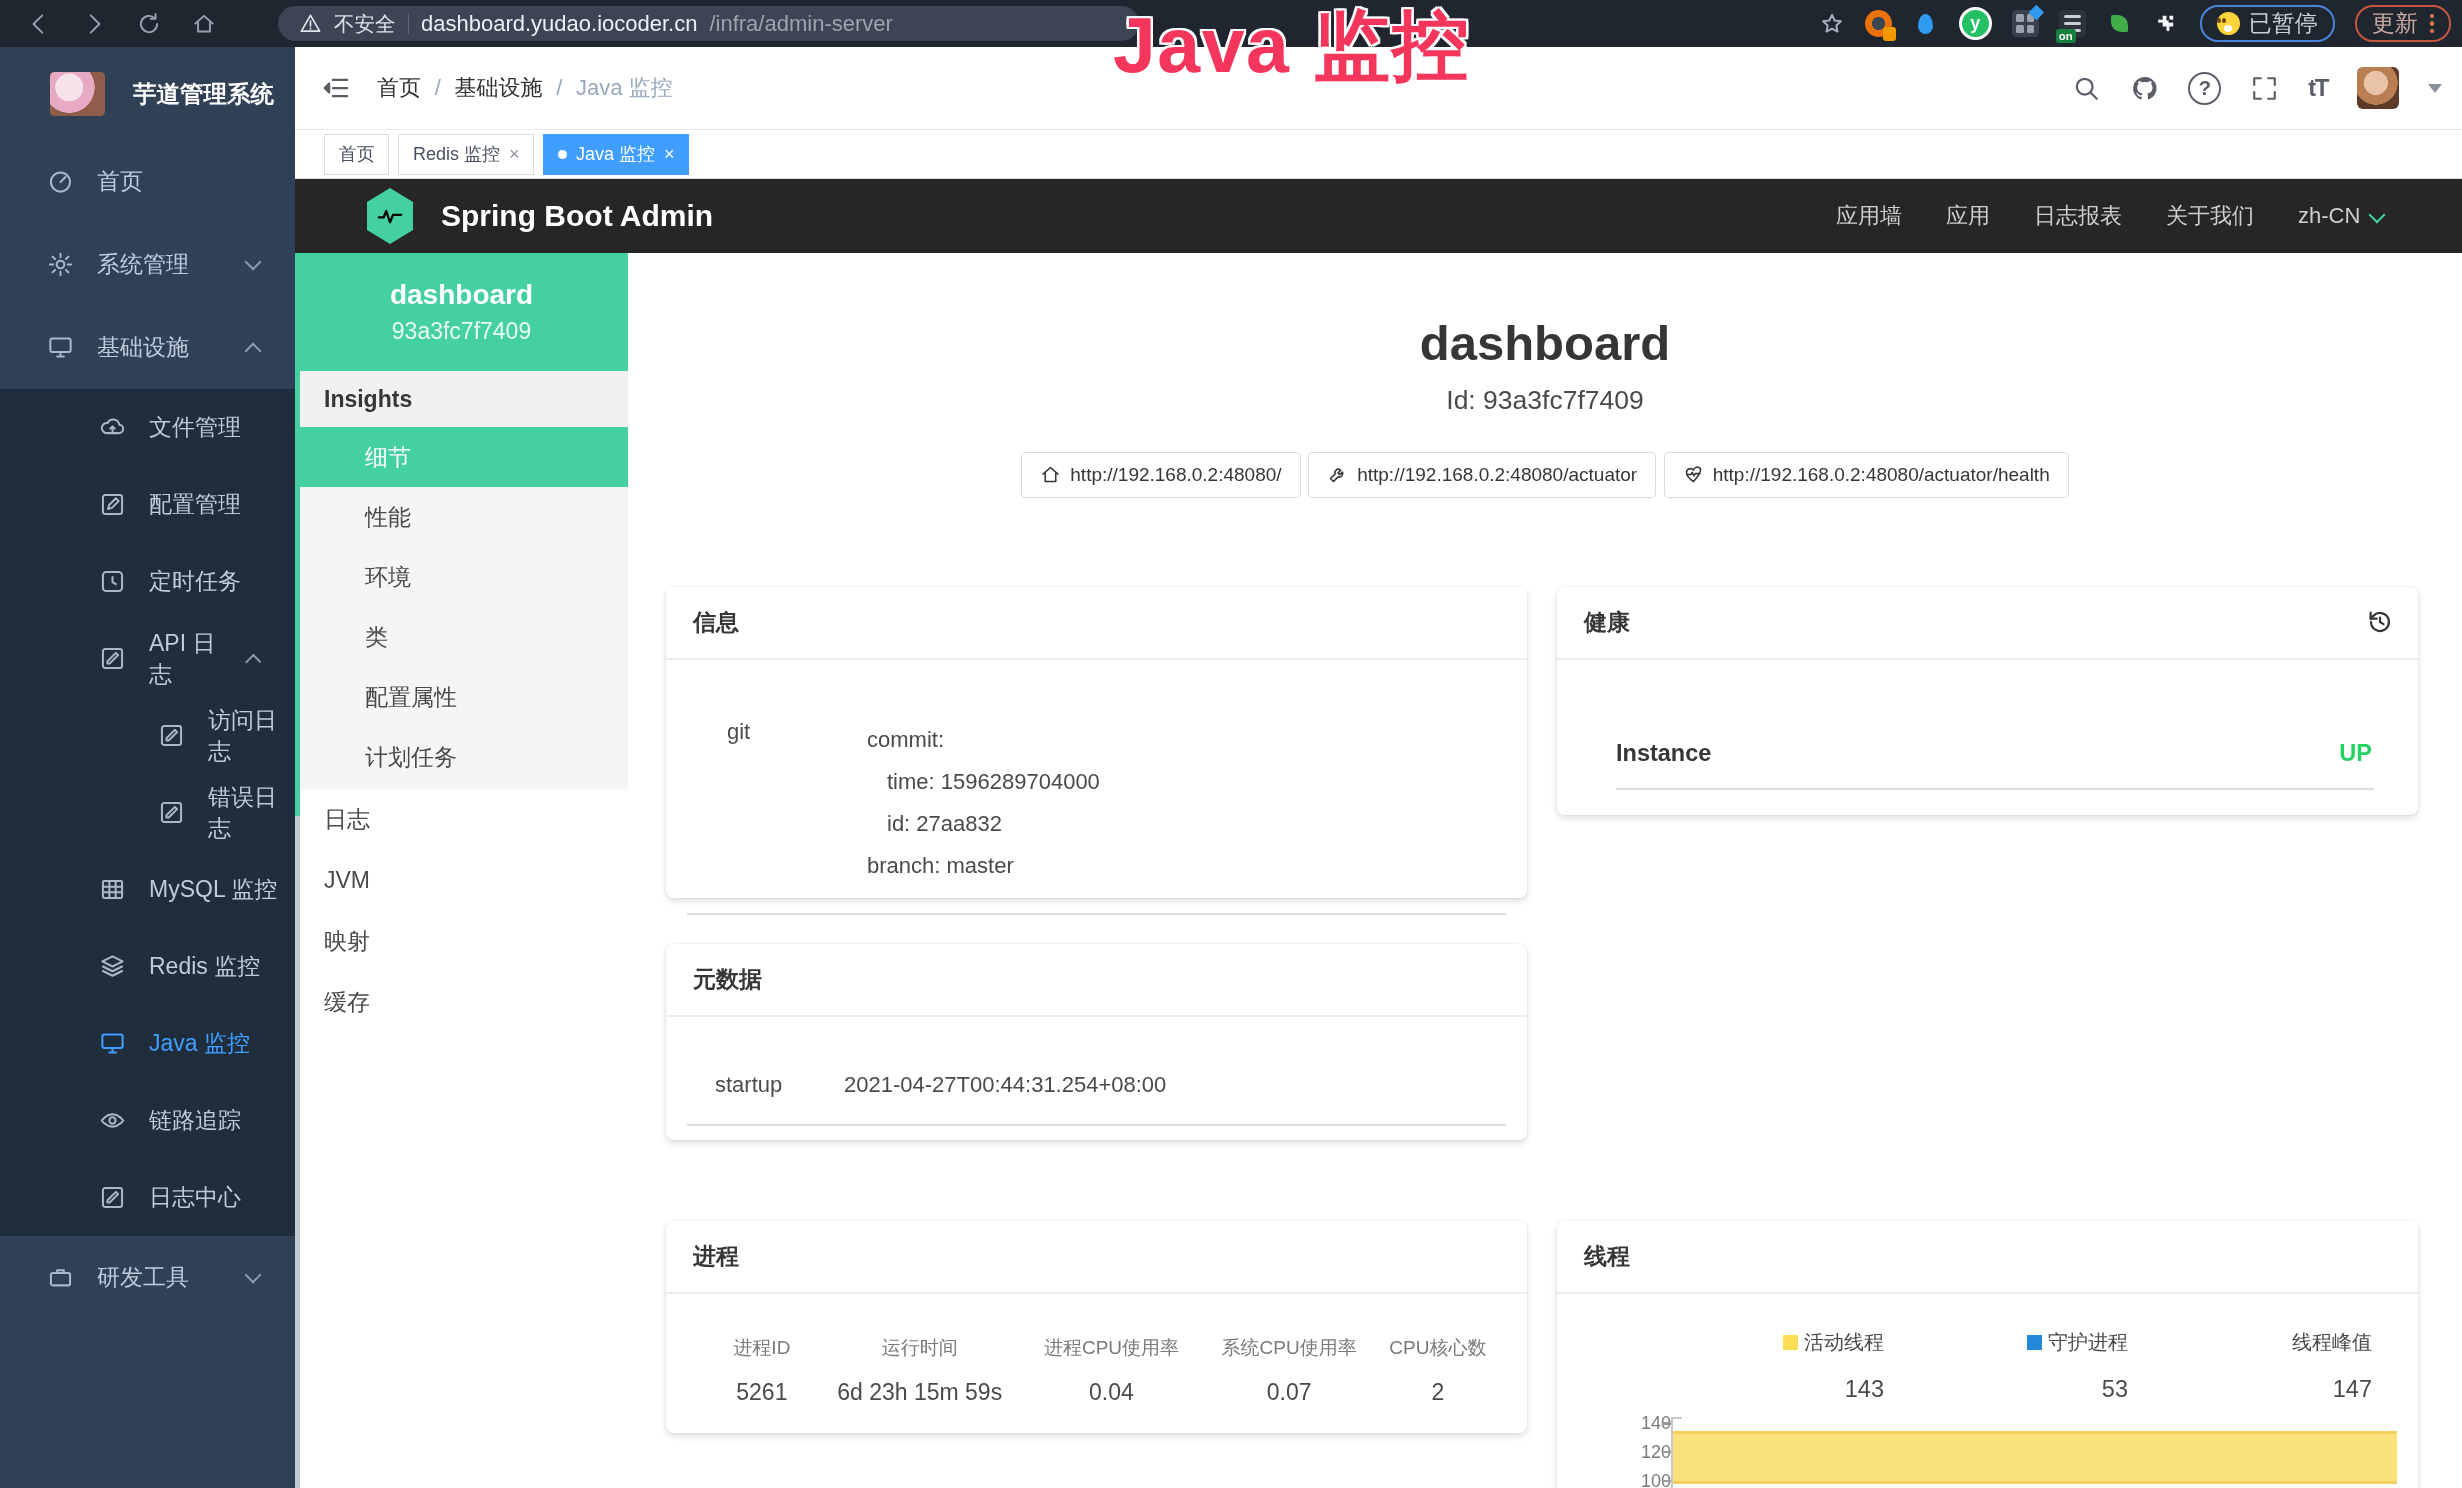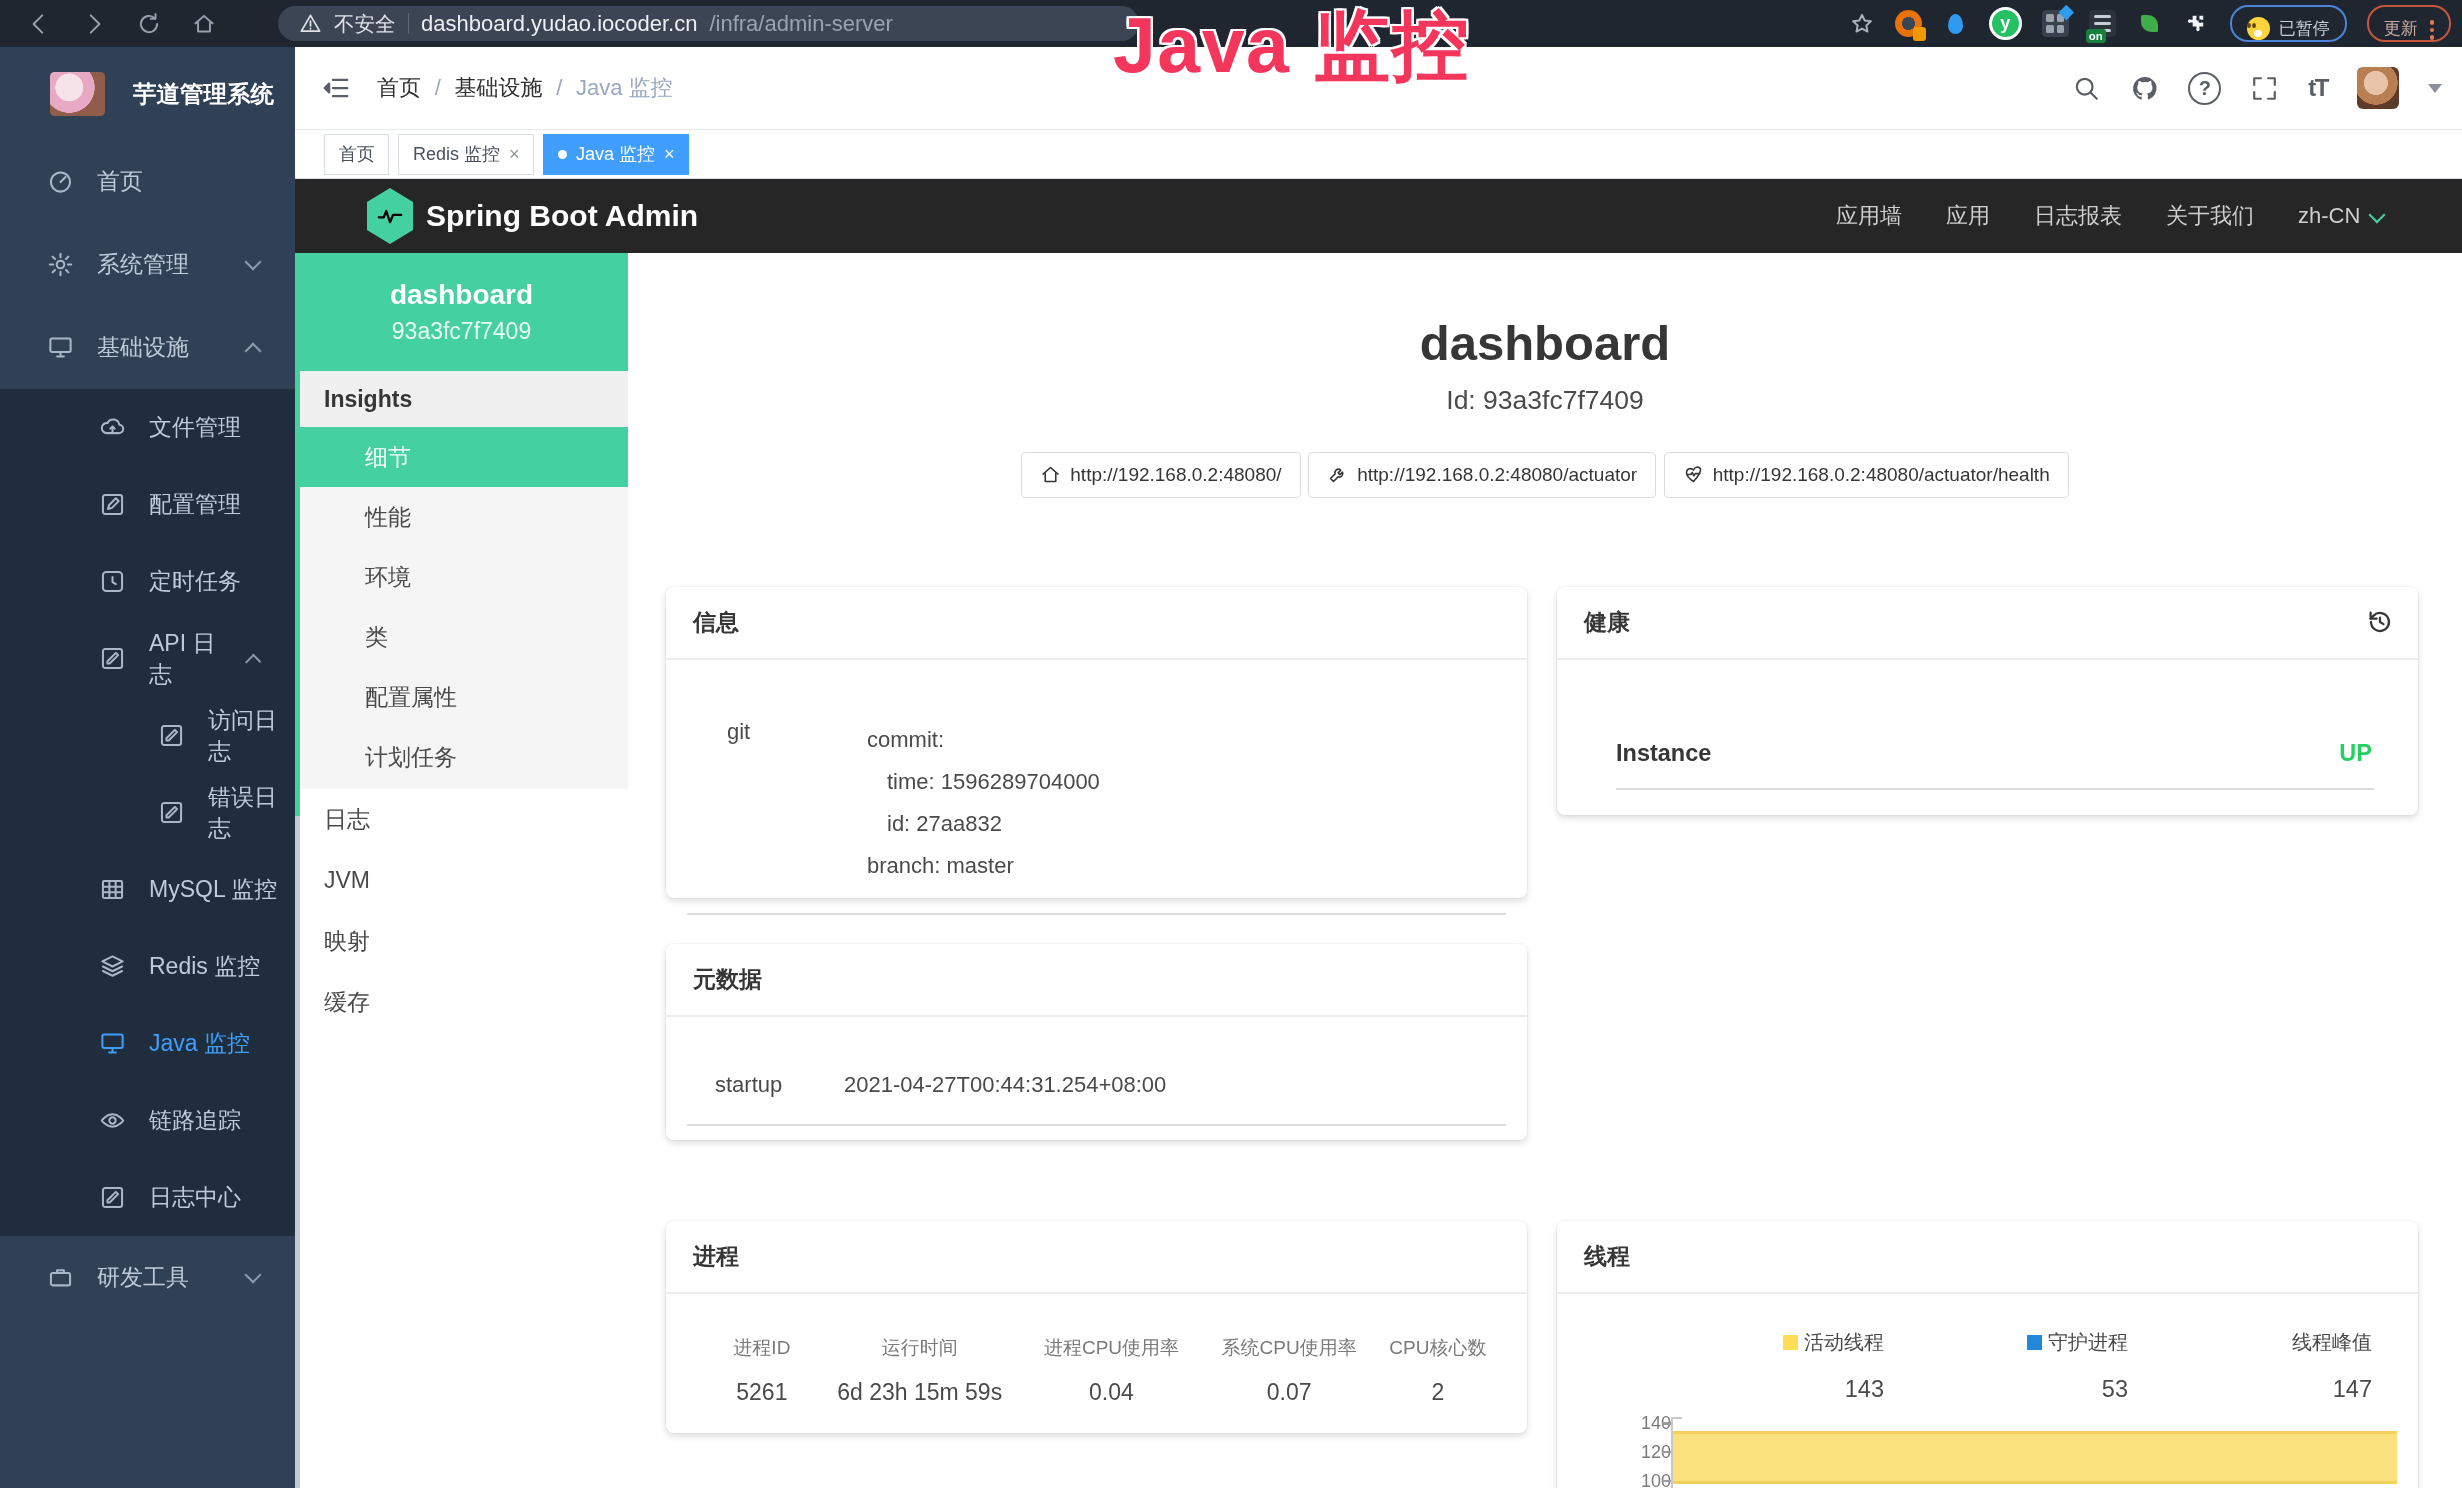--- a/index.html
+++ b/index.html
@@ -29,21 +29,21 @@
   .ext-grid .dg{display:grid;grid-template-columns:7.6px 7.6px;grid-gap:3px}
   .ext-grid .dg i{width:7.6px;height:7.6px;background:#9aa3b0;border-radius:1.5px}
   .ext-grid .diam{position:absolute;right:-3px;top:-3px;width:10.6px;height:10.6px;background:#2f9bf0;transform:rotate(45deg)}
   .ext-on{background:#2c333d;border-radius:4.6px}
   .ext-on .lines{display:flex;flex-direction:column;gap:3.8px}
   .ext-on .lines i{width:16.7px;height:3px;background:#c7ced8;border-radius:1.5px}
   .ext-on .onb{position:absolute;left:-3px;bottom:-6px;background:#15803d;color:#fff;font-size:11.4px;font-weight:700;border-radius:3px;padding:0.8px 3px;line-height:12px}
   .ext-leaf{background:transparent}
   .ext-leaf .leaf{width:16.7px;height:16.7px;background:#3fae49;border-radius:1.5px 60% 1.5px 60%}
   .ext-puzzle{color:#f2f4f7}
-  .pill{display:flex;align-items:flex-end;gap:9px;height:33px;border-radius:18px;padding:0 15px;font-size:17px}
+  .pill{display:flex;align-items:center;gap:9px;height:33px;border-radius:18px;padding:0 15px;font-size:23px}
   .pill-paused{border:2.3px solid #4b84d8;color:#c9cfd8}
   .face{width:23px;height:23px;border-radius:50%;background:#ffd43b;position:relative}
   .face i{position:absolute;width:3.8px;height:5.3px;border-radius:50%;background:#6b4b12;top:6px}
   .face i:first-child{left:5.3px}.face i:last-child{right:5.3px}
   .face b{position:absolute;left:7.6px;bottom:3px;width:7.6px;height:6.8px;border-radius:50%;background:#fff}
   .pill-update{border:2.3px solid #c6573f;color:#c9a9a2;gap:12px}
   .dots3{display:flex;flex-direction:column;gap:3px}
   .dots3 i{width:4.6px;height:4.6px;border-radius:50%;background:#e07b52}
 
   
@@ -84,21 +84,21 @@
   #tags{position:absolute;left:295px;top:129px;width:2167px;height:50px;background:#fff;border-top:1.5px solid #e6e9ef;border-bottom:1.5px solid #dcdfe6;display:flex;align-items:center;gap:9px;padding-left:29px;box-sizing:border-box}
   .tag{display:inline-flex;align-items:center;gap:9px;height:39px;padding:0 13.7px;border:1.5px solid #d8dce5;background:#fff;color:#495060;font-size:18px;cursor:pointer}
   .tag .x{font-size:18px;color:#8a919d;line-height:1}
   .tag.active{background:#409eff;border-color:#409eff;color:#fff}
   .tag.active .x{color:#fff}
   .tag .dot{width:9px;height:9px;border-radius:50%;background:#fff}
 
   
   #sba-bar{position:absolute;left:295px;top:179px;width:2167px;height:74px;background:#262626;display:flex;align-items:center;}
   .hex{width:50px;height:56px;background:#45d0a1;clip-path:polygon(50% 0,96% 25%,96% 75%,50% 100%,4% 75%,4% 25%);display:flex;align-items:center;justify-content:center;margin-left:70px}
-  .brand{color:#fff;font-size:30px;font-weight:700;margin-left:11px}
+  .brand{color:#fff;font-size:30px;font-weight:700;margin-left:26px}
   .sba-nav{position:absolute;right:79px;display:flex;align-items:center;gap:44px;color:#cfcfcf;font-size:22px}
   .sba-nav .chev{border-color:#45d0a1;margin-top:-1.5px}
 
   
   #inner-side{position:absolute;left:295px;top:253px;width:333px;height:1235px;background:#fff;font-size:23px;color:#4a4a4a}
   .scrolltrack{position:absolute;left:0;top:0;width:5.3px;height:100%;background:#bfcad4;z-index:5}
   .scrollthumb{position:absolute;left:0;top:0;width:5.3px;height:563px;background:#45d0a1}
   .iside-head{height:118px;background:#45d0a1;color:#fff;display:flex;flex-direction:column;align-items:center;justify-content:center;gap:7.6px}
   .iside-head .app{font-size:28px;font-weight:700}
   .iside-head .iid{font-size:23px;color:#e9fbf4}

